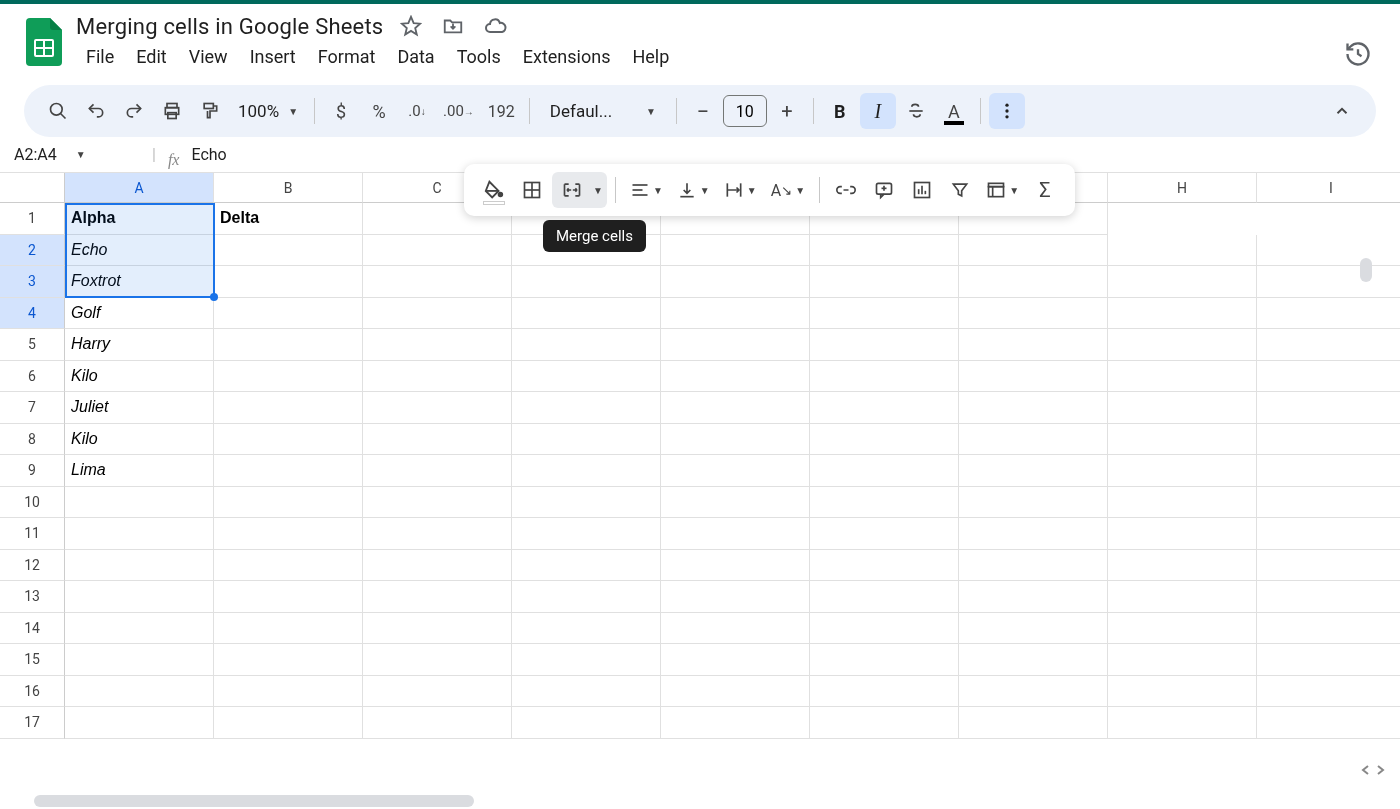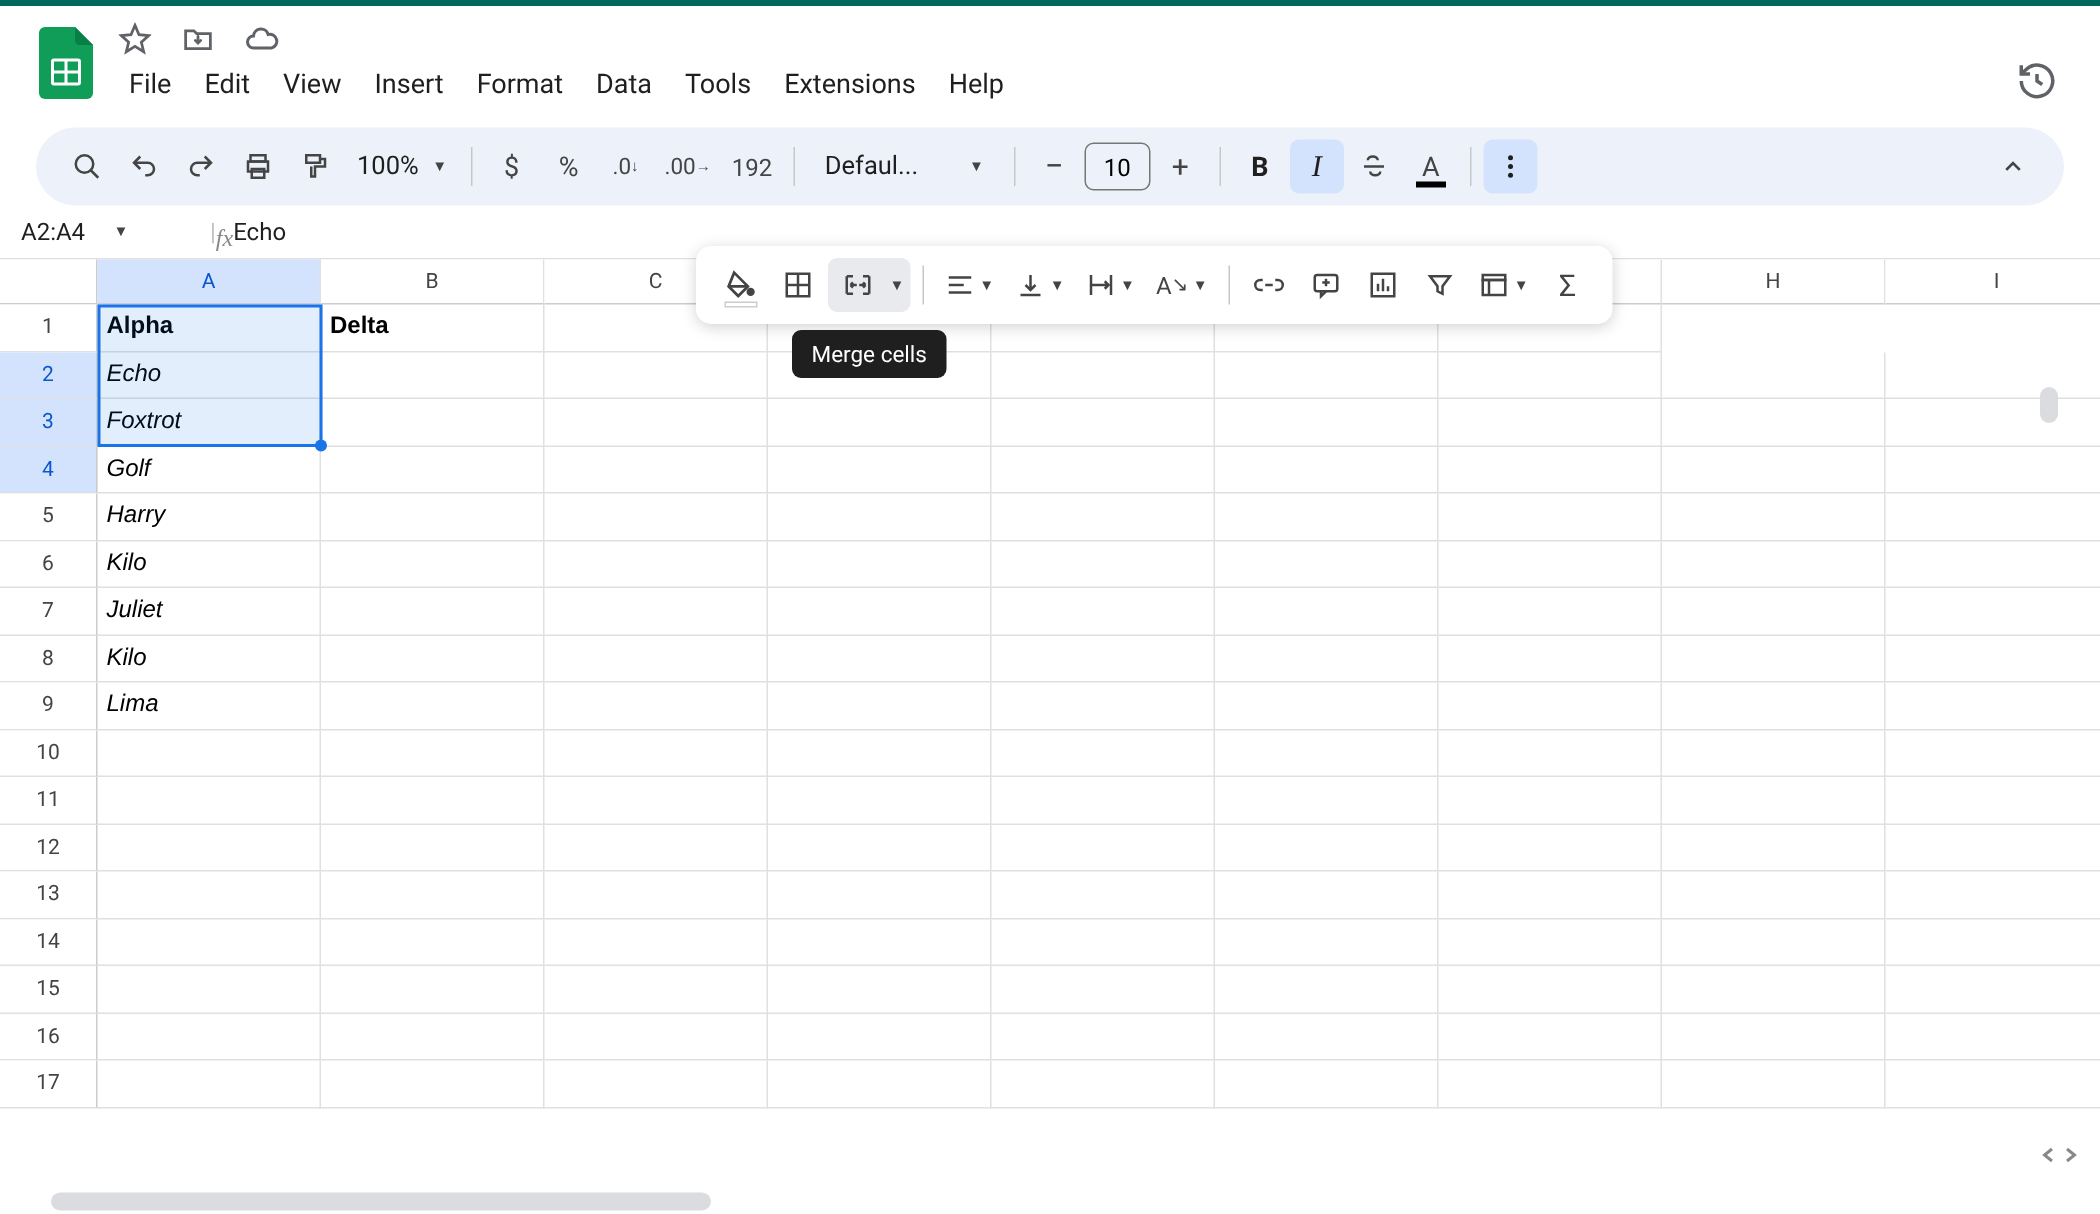--- a/index.html
+++ b/index.html
@@ -172,35 +172,36 @@
       height: 52px;
       display: flex;
       align-items: center;
       padding: 0 12px;
       gap: 2px;
       z-index: 50;
     }
     .tooltip {
       position: absolute;
       top: 220px;
-      left: 528px;
+      left: 543px;
       background: #1f1f1f;
       color: #fff;
       font-size: 15px;
       padding: 7px 13px;
       border-radius: 6px;
       z-index: 60;
     }
 
     .name-fx-row {
       display: flex;
       align-items: center;
       height: 36px;
       padding: 4px 8px 4px 10px;
       border-bottom: 1px solid #e0e0e0;
+      gap: 12px;
       font-size: 16px;
       color: #444;
     }
     .name-box {
       display: flex;
       align-items: center;
       gap: 16px;
       width: 130px;
       padding-left: 4px;
     }
@@ -366,20 +367,21 @@
     <svg viewBox="0 0 36 48">
       <path d="M4 0 h20 l12 12 v32 a4 4 0 0 1 -4 4 h-28 a4 4 0 0 1 -4 -4 v-40 a4 4 0 0 1 4 -4 z" fill="#0f9d58"></path>
       <path d="M24 0 l12 12 h-9 a3 3 0 0 1 -3 -3 z" fill="#087f46"></path>
       <rect x="9" y="22" width="18" height="16" rx="1" fill="none" stroke="#fff" stroke-width="2"></rect>
       <line x1="9" y1="30" x2="27" y2="30" stroke="#fff" stroke-width="2"></line>
       <line x1="18" y1="22" x2="18" y2="38" stroke="#fff" stroke-width="2"></line>
     </svg>
   </div>
   <div class="title-area">
     <div class="title-row">
+      <div class="doc-title">Merging cells in Google Sheets</div>
       <div class="title-action">
         <svg width="22" height="22" viewBox="0 0 24 24" fill="none" stroke="#5f6368" stroke-width="2">
             <path d="M12 2 l2.9 6.9 7.1 .6 -5.4 4.8 1.7 7 -6.3 -3.9 -6.3 3.9 1.7 -7 -5.4 -4.8 7.1 -.6 z"></path>
           </svg>
       </div>
       <div class="title-action">
         <svg width="22" height="22" viewBox="0 0 24 24" fill="none" stroke="#5f6368" stroke-width="2">
             <path d="M3 6 h6 l2 2 h10 v11 h-18 z"></path>
             <path d="M12 10 v5 M10 13 l2 2 2 -2" stroke-linecap="round"></path>
           </svg>

